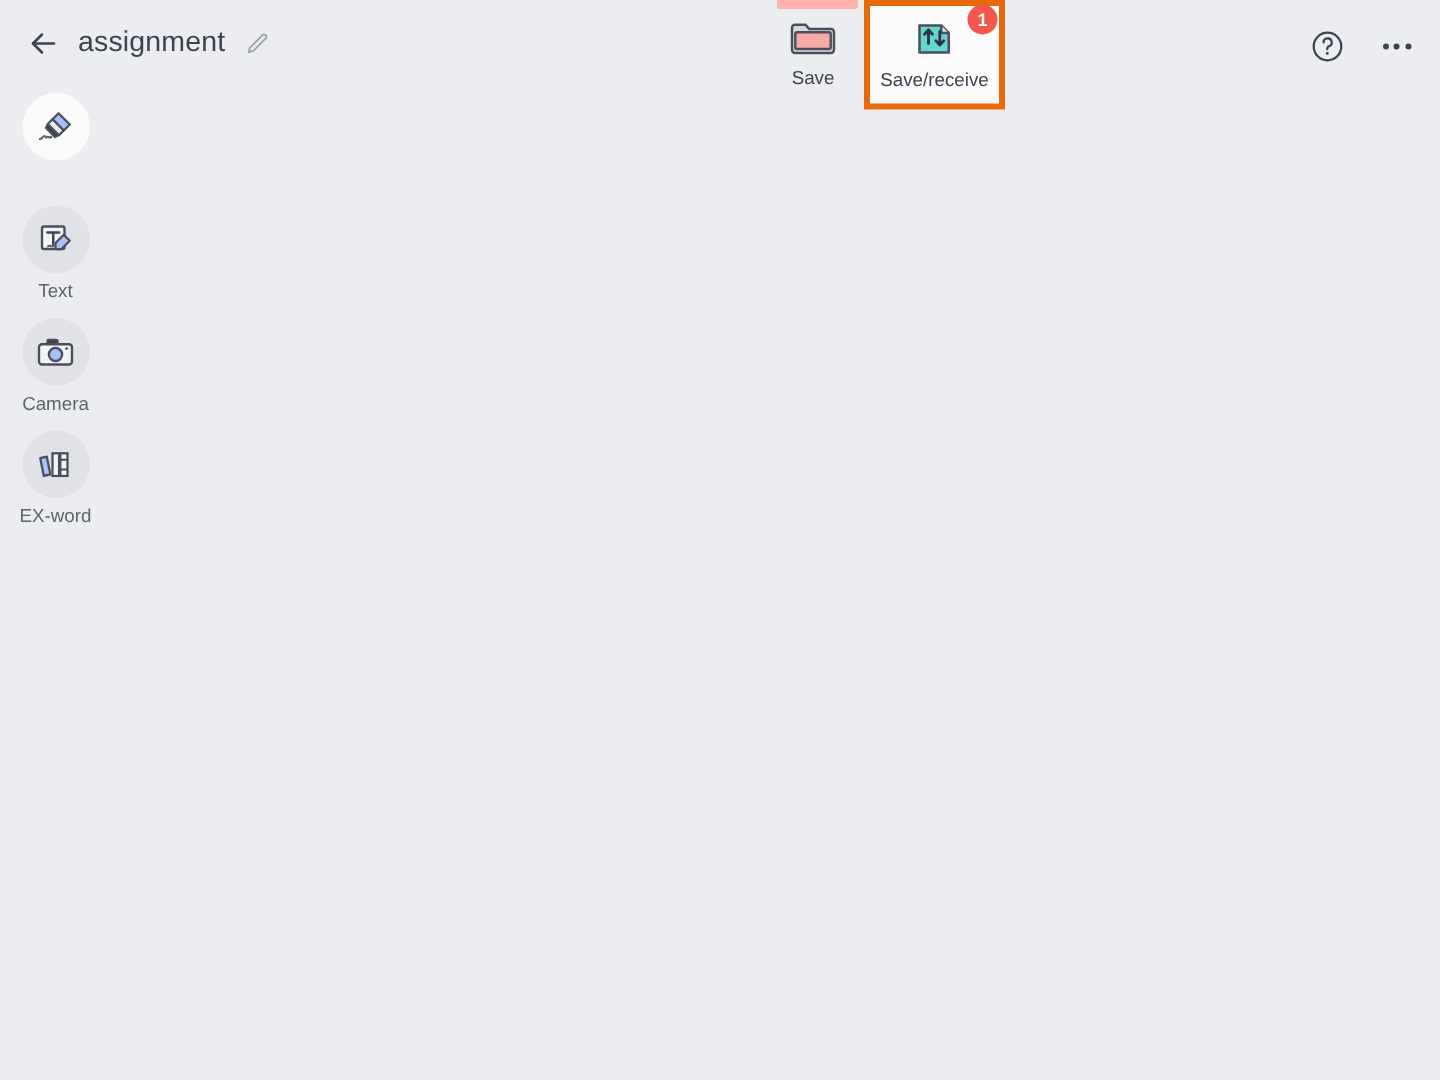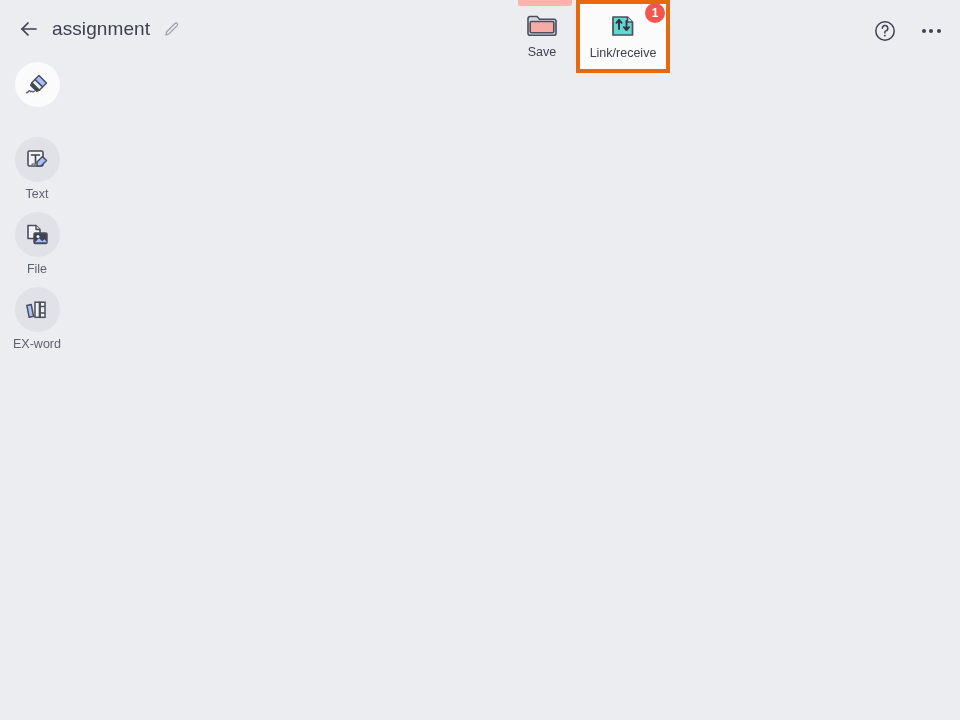--- a/index.html
+++ b/index.html
@@ -257,21 +257,21 @@
     <div class="tool-btn highlighted">
       <div class="badge">1</div>
       <div class="glyph">
         <svg width="34" height="30" viewBox="0 0 34 30">
           <path d="M7 6h14.5l5 5v13H7z" fill="#62d8cf" stroke="#4a4f5c" stroke-width="1.7" stroke-linejoin="round"></path>
           <path d="M21.5 6v5h5" fill="#bdeeea" stroke="#4a4f5c" stroke-width="1.6" stroke-linejoin="round"></path>
           <path d="M13 18V9m0 0l-2.6 2.8M13 9l2.6 2.8" stroke="#2f3440" stroke-width="1.9" stroke-linecap="round" stroke-linejoin="round" fill="none"></path>
           <path d="M20.5 10v9m0 0l2.6-2.8M20.5 19l-2.6-2.8" stroke="#2f3440" stroke-width="1.9" stroke-linecap="round" stroke-linejoin="round" fill="none"></path>
         </svg>
       </div>
-      <div class="tool-label">Link/receive</div>
+      <div class="tool-label">Save/receive</div>
     </div>
 
   </div>
 
   <div class="top-right">
     <div class="help-btn">
       <svg width="24" height="24" viewBox="0 0 24 24" fill="none" stroke="#3d4250" stroke-width="1.5">
         <circle cx="12" cy="12" r="9.2"></circle>
         <path d="M9.4 9.3a2.7 2.7 0 1 1 3.4 2.6c-.7.25-.95.85-.95 1.6v.4" stroke-linecap="round" stroke-linejoin="round"></path>
         <circle cx="11.85" cy="16.6" r="0.95" fill="#3d4250" stroke="none"></circle>
@@ -308,34 +308,33 @@
       <svg width="30" height="30" viewBox="0 0 30 30" fill="none">
         <rect x="6" y="6" width="15" height="15" rx="1.4" fill="#f3f4f7" stroke="#4a4f5c" stroke-width="1.6"></rect>
         <path d="M9.5 10h8M13.5 10v8" stroke="#3d4250" stroke-width="1.6" stroke-linecap="round"></path>
         <path d="M10 19.3c1.3-1.4 2.6.8 3.9-.6" stroke="#5d6270" stroke-width="1.3" stroke-linecap="round"></path>
         <path d="M20.5 11.5l4 4-5.5 5.5h-4v-4z" fill="#a8bffb" stroke="#4a4f5c" stroke-width="1.5" stroke-linejoin="round"></path>
       </svg>
     </div>
     <div class="side-label">Text</div>
   </div>
 
-
-
   <div class="side-item">
     <div class="side-circle">
       <svg width="30" height="30" viewBox="0 0 30 30" fill="none">
-        <path d="M6 5.5h8l4 4v9H6z" fill="#f3f4f7" stroke="#4a4f5c" stroke-width="1.6" stroke-linejoin="round"></path>
-        <path d="M14 5.5v4h4" fill="#dfe1e8" stroke="#4a4f5c" stroke-width="1.4" stroke-linejoin="round"></path>
-        <rect x="12" y="13" width="13" height="10.5" rx="1.2" fill="#3d4250" stroke="#4a4f5c" stroke-width="1.5"></rect>
-        <circle cx="16" cy="16.6" r="1.5" fill="#f3f4f7"></circle>
-        <path d="M13 22.3l4-4 3.3 3 2.2-2 2.5 3z" fill="#a8bffb"></path>
-      </svg>
-    </div>
-    <div class="side-label">File</div>
-  </div>
+        <rect x="9.5" y="6.5" width="7" height="3.2" rx="1" fill="#3d4250" stroke="#4a4f5c" stroke-width="1.3"></rect>
+        <rect x="4" y="9.5" width="22" height="13.5" rx="2" fill="#f3f4f7" stroke="#4a4f5c" stroke-width="1.6"></rect>
+        <circle cx="15" cy="16.3" r="4.4" fill="#a8bffb" stroke="#4a4f5c" stroke-width="1.6"></circle>
+        <circle cx="22.4" cy="12.4" r="0.9" fill="#4a4f5c"></circle>
+      </svg>
+    </div>
+    <div class="side-label">Camera</div>
+  </div>
+
+
 
   <div class="side-item">
     <div class="side-circle">
       <svg width="30" height="30" viewBox="0 0 30 30" fill="none">
         <path d="M7.2 22.3L4.8 10.4l4.4-1 2.4 11.9z" fill="#a8bffb" stroke="#4a4f5c" stroke-width="1.5" stroke-linejoin="round"></path>
         <rect x="13" y="7.2" width="4.4" height="15.1" fill="#f3f4f7" stroke="#4a4f5c" stroke-width="1.5"></rect>
         <rect x="18.2" y="7.2" width="4.8" height="15.1" fill="#f3f4f7" stroke="#4a4f5c" stroke-width="1.5"></rect>
         <path d="M18.2 11.5h4.8M18.2 18h4.8" stroke="#4a4f5c" stroke-width="1.3"></path>
       </svg>
     </div>

